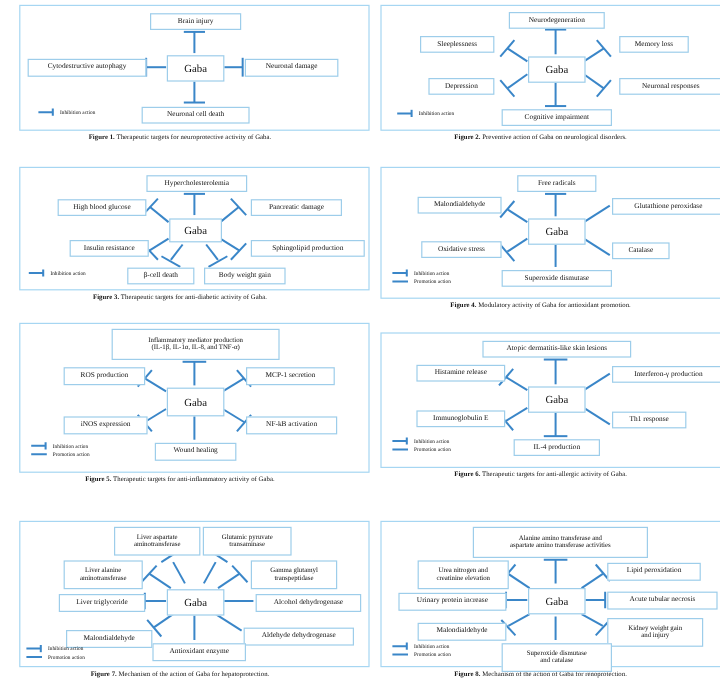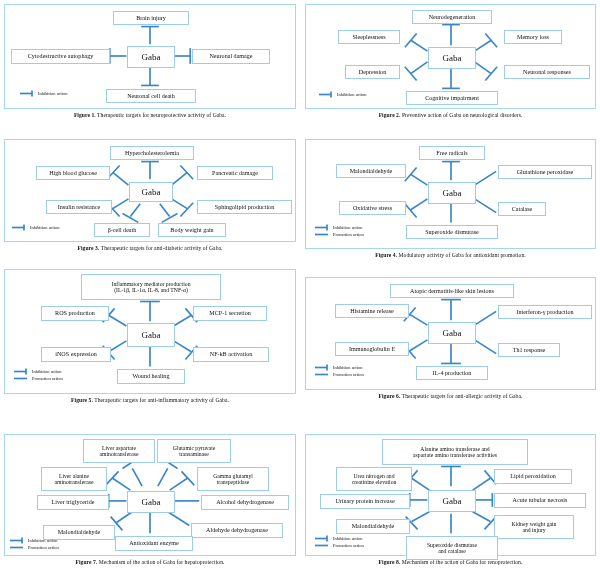--- a/index.html
+++ b/index.html
@@ -6,21 +6,21 @@
   body{
     width:600px;height:578px;background:#ffffff;
     font-family:"Liberation Serif", serif;
     color:#1a1a1a;overflow:hidden;
   }
   .sheet{position:relative;width:600px;height:578px;}
 
   .fig{position:absolute;box-sizing:border-box;}
   .panel{
     position:relative;width:100%;box-sizing:border-box;
-    border:1.6px solid #a6d6f2;background:#ffffff;
+    border:1.6px solid #a6d6f2;background:#ffffff;margin-left:12px;
   }
   .caption{
     text-align:center;font-size:5.6px;line-height:1.25;
     margin-top:3px;color:#111;letter-spacing:0.05px;
   }
   .caption b{font-weight:bold;}
 
   
   .box{
     position:absolute;box-sizing:border-box;

